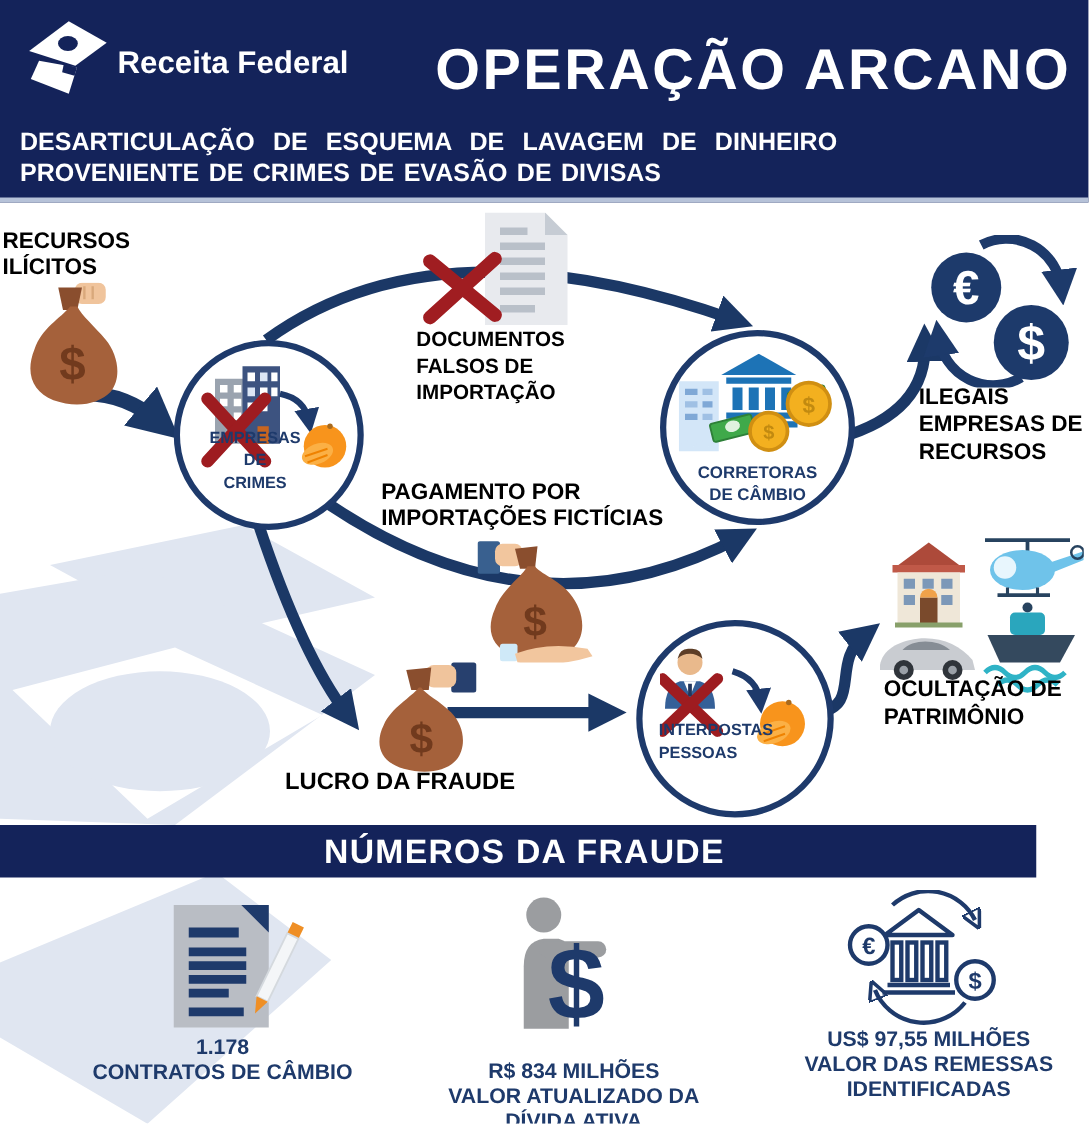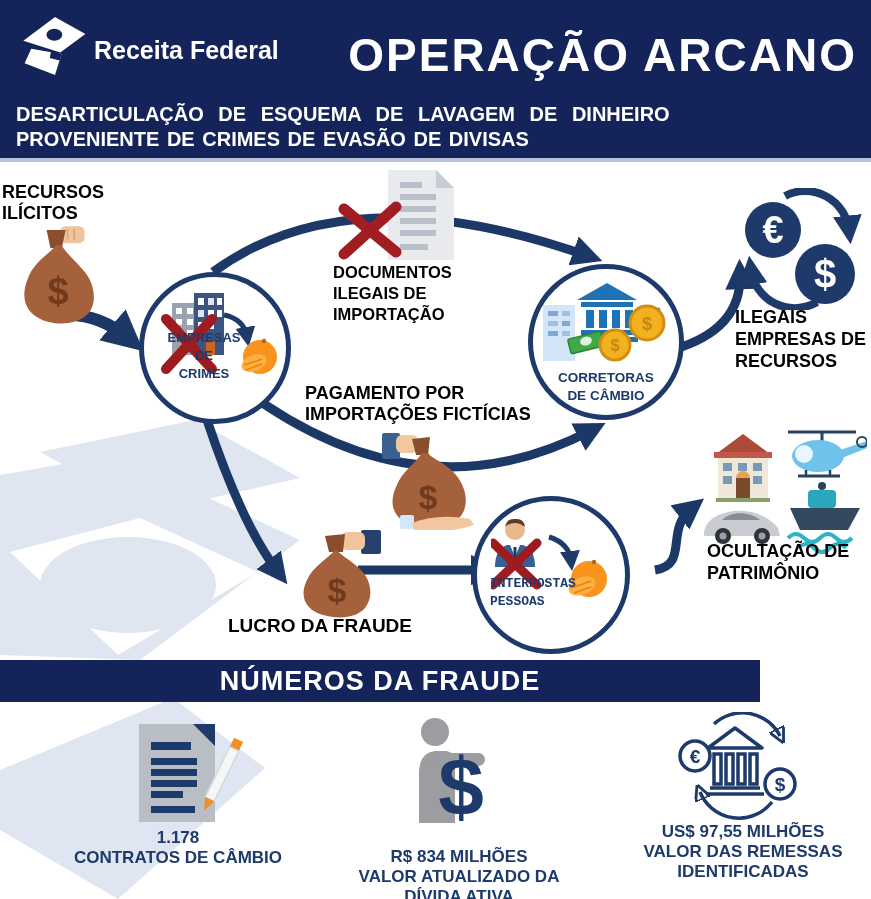--- a/index.html
+++ b/index.html
@@ -15,21 +15,21 @@
          font-weight:bold;font-size:46px;letter-spacing:2px;}
   .subtitle{position:absolute;left:16px;top:102px;color:#fff;font-weight:bold;font-size:20px;line-height:25px;}
   .subtitle .l1{word-spacing:9px;}
   .subtitle .l2{word-spacing:2px;}
   
   .lbl{position:absolute;font-weight:bold;color:#000000;text-align:left;line-height:21px;}
   
   .circle{position:absolute;background:#fff;border:5px solid #1e3a6b;border-radius:50%;box-sizing:border-box;}
   .ctext{position:absolute;font-weight:bold;color:#1e3a6b;}
   
-  .numbar{position:absolute;left:0;top:660px;width:760px;height:42px;background:#14235a;}
+  .numbar{position:absolute;left:0;top:660px;width:819px;height:42px;background:#14235a;padding-left:10px;}
   .numbar span{display:block;text-align:center;line-height:42px;color:#fff;font-weight:bold;
                font-size:27px;letter-spacing:1px;}
   .stat{position:absolute;font-weight:bold;color:#1e3a6b;text-align:center;font-size:17px;line-height:20px;}
   svg{display:block;}
 </style>
 </head>
 <body>
 
 <div class="page">
 
@@ -118,21 +118,21 @@
         <line x1="54" y1="28" x2="8" y2="78"></line>
       </g>
       <path d="M 66,24 Q 86,28 89,46" fill="none" stroke="#1e3a6b" stroke-width="5" marker-end="url(#mk-emp)"></path>
       <g>
         <circle cx="102" cy="66" r="17" fill="#f8941c"></circle>
         <ellipse cx="96" cy="72" rx="13" ry="8" fill="#fbb045" transform="rotate(-22 96 72)"></ellipse>
         <path d="M86,74 L104,68 M88,79 L104,73" stroke="#ef8200" stroke-width="1.5" fill="none"></path>
         <circle cx="106" cy="50" r="2.2" fill="#a86a1e"></circle>
       </g>
     </svg>
-    <div class="ctext" style="left:0px;top:52px;width:120px;text-align:center;font-size:13px;line-height:18px;">
+    <div class="ctext" style="left:0px;top:64px;width:120px;text-align:center;font-size:13px;line-height:18px;">
       <div>EMPRESAS</div>
       <div>DE</div>
       <div>CRIMES</div>
     </div>
   </div>
 
   <svg class="abs" style="left:380px;top:170px;" width="82" height="92" viewBox="0 0 82 92">
     <path d="M8,0 L56,0 L74,18 L74,90 L8,90 Z" fill="#e8eaee"></path>
     <path d="M56,0 L56,18 L74,18 Z" fill="#c6ccd4"></path>
     <g fill="#b9c0c9">
@@ -145,21 +145,21 @@
     </g>
   </svg>
   <svg class="abs" style="left:338px;top:200px;" width="64" height="62" viewBox="0 0 64 62">
     <g stroke="#a01d21" stroke-width="11" stroke-linecap="round">
       <line x1="6" y1="9" x2="58" y2="52"></line>
       <line x1="58" y1="7" x2="6" y2="54"></line>
     </g>
   </svg>
   <div class="lbl" style="left:333px;top:262px;width:160px;font-size:16.5px;">
     <div>DOCUMENTOS</div>
-    <div>ILEGAIS DE</div>
+    <div>FALSOS DE</div>
     <div>IMPORTAÇÃO</div>
   </div>
 
   <div class="lbl" style="left:305px;top:383px;width:240px;font-size:18px;">
     <div>PAGAMENTO POR</div>
     <div>IMPORTAÇÕES FICTÍCIAS</div>
   </div>
   <svg class="abs" style="left:382px;top:425px;" width="112" height="105" viewBox="0 0 112 105">
     <rect x="0" y="8" width="18" height="26" rx="2" fill="#39608f"></rect>
     <rect x="14" y="10" width="22" height="18" rx="6" fill="#f2c69e"></rect>
@@ -231,21 +231,21 @@
 
   <svg class="abs" style="left:285px;top:518px;" width="120" height="100" viewBox="0 0 120 100">
     <rect x="76" y="12" width="20" height="24" rx="2" fill="#27406e"></rect>
     <rect x="56" y="14" width="24" height="18" rx="6" fill="#f0c49c"></rect>
     <polygon points="40,18 60,16 58,34 44,34" fill="#8a4e2e"></polygon>
     <path d="M50,32 C44,40 28,48 22,62 C14,78 20,92 38,97 C56,102 72,99 80,90 C89,79 86,62 76,52 C66,42 56,38 52,32 Z" fill="#a5613b"></path>
     <text x="52" y="84" font-size="34" font-weight="bold" fill="#713a1d" text-anchor="middle">$</text>
   </svg>
   <div class="lbl" style="left:228px;top:615px;width:185px;font-size:19px;">LUCRO DA FRAUDE</div>
 
-  <div class="circle" style="left:472px;top:496px;width:158px;height:158px;font-family:Liberation Mono, monospace;">
+  <div class="circle" style="left:509px;top:496px;width:158px;height:158px;">
     <svg class="abs" style="left:14px;top:14px;" width="124" height="90" viewBox="0 0 124 90">
       <defs>
         <marker id="mk-int" viewBox="0 0 10 10" refX="5" refY="5" markerWidth="4" markerHeight="4" orient="auto">
           <path d="M0,0 L10,5 L0,10 z" fill="#1e3a6b"></path>
         </marker>
       </defs>
       <g>
         <circle cx="24" cy="15" r="10" fill="#e9b98c"></circle>
         <path d="M14,12 Q16,3 24,4 Q33,3 34,12 Q29,8 24,8 Q18,8 14,12 Z" fill="#5d3d26"></path>
         <path d="M4,52 Q4,34 16,30 L32,30 Q44,34 44,52 Z" fill="#356098"></path>

